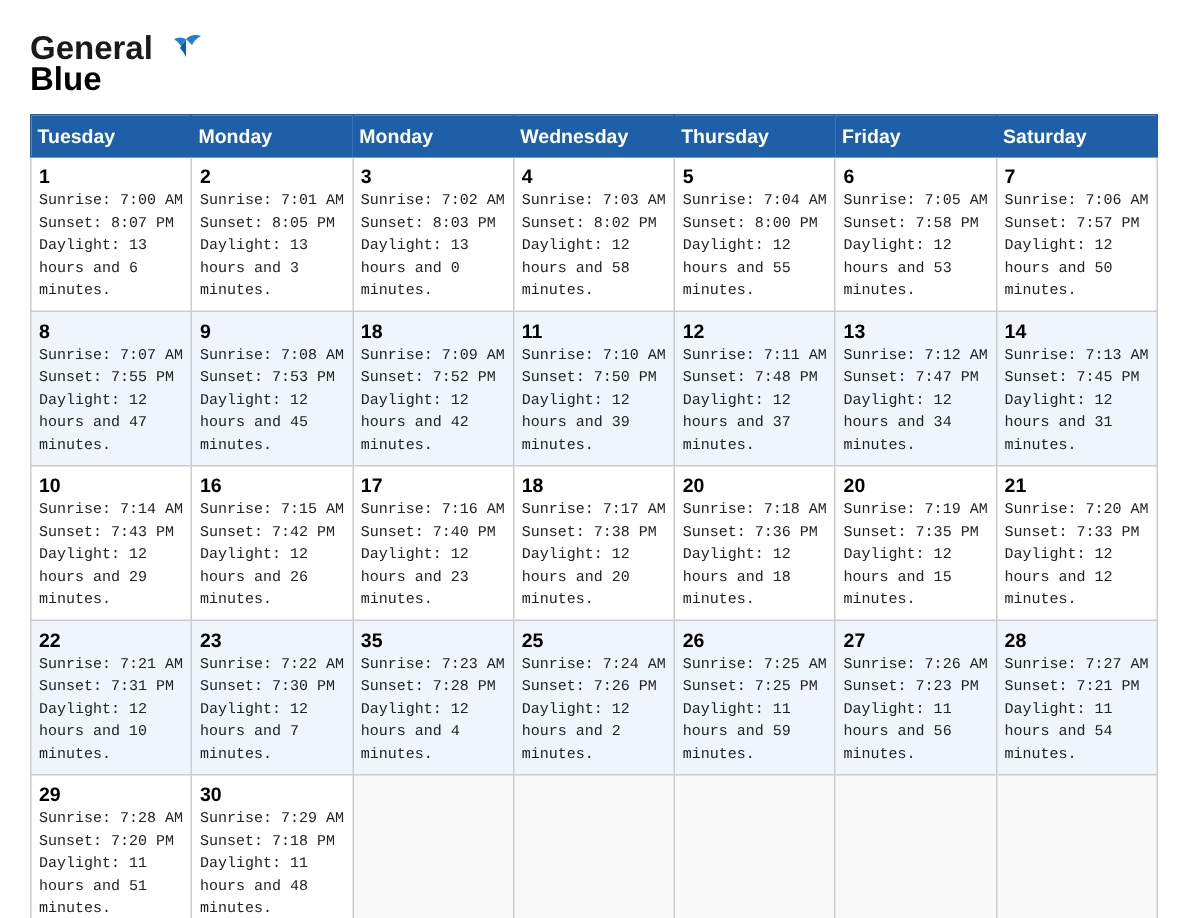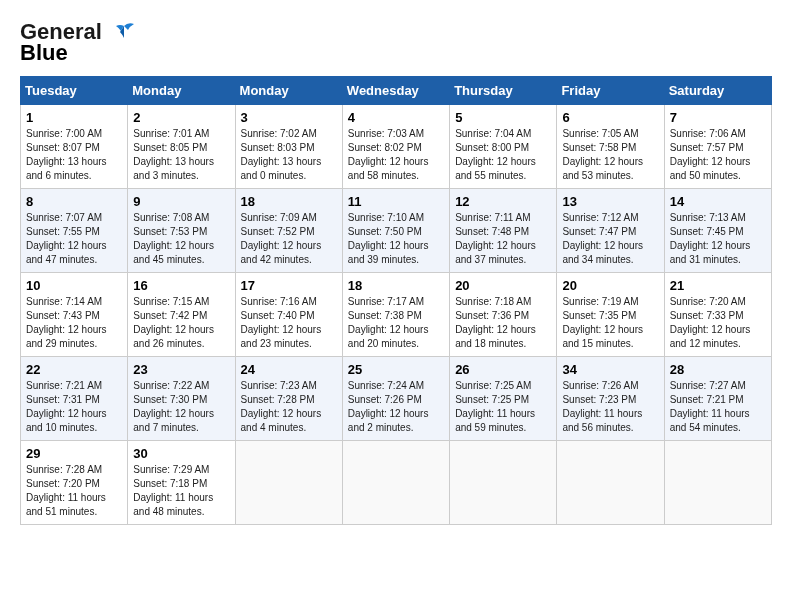--- a/index.html
+++ b/index.html
@@ -61,20 +61,21 @@
     .day-num {
       font-size: 13px;
       font-weight: bold;
       display: block;
       margin-bottom: 2px;
     }
     .day-info {
       font-size: 10px;
       color: #222;
       line-height: 1.4;
+      font-family: Liberation Mono, monospace;
     }
     .empty-cell {
       background: #f9f9f9 !important;
     }
   </style>
 </head>
 <body>
 
 <div class="header">
   <div class="logo">
@@ -202,33 +203,33 @@
       <tr>
         <td>
         <span class="day-num">22</span>
         <span class="day-info">Sunrise: 7:21 AM<br>Sunset: 7:31 PM<br>Daylight: 12 hours and 10 minutes.</span>
       </td>
         <td>
         <span class="day-num">23</span>
         <span class="day-info">Sunrise: 7:22 AM<br>Sunset: 7:30 PM<br>Daylight: 12 hours and 7 minutes.</span>
       </td>
         <td>
-        <span class="day-num">24</span>
+        <span class="day-num">35</span>
         <span class="day-info">Sunrise: 7:23 AM<br>Sunset: 7:28 PM<br>Daylight: 12 hours and 4 minutes.</span>
       </td>
         <td>
         <span class="day-num">25</span>
         <span class="day-info">Sunrise: 7:24 AM<br>Sunset: 7:26 PM<br>Daylight: 12 hours and 2 minutes.</span>
       </td>
         <td>
         <span class="day-num">26</span>
         <span class="day-info">Sunrise: 7:25 AM<br>Sunset: 7:25 PM<br>Daylight: 11 hours and 59 minutes.</span>
       </td>
         <td>
-        <span class="day-num">34</span>
+        <span class="day-num">27</span>
         <span class="day-info">Sunrise: 7:26 AM<br>Sunset: 7:23 PM<br>Daylight: 11 hours and 56 minutes.</span>
       </td>
         <td>
         <span class="day-num">28</span>
         <span class="day-info">Sunrise: 7:27 AM<br>Sunset: 7:21 PM<br>Daylight: 11 hours and 54 minutes.</span>
       </td>
       </tr>
       <tr>
         <td>
         <span class="day-num">29</span>

